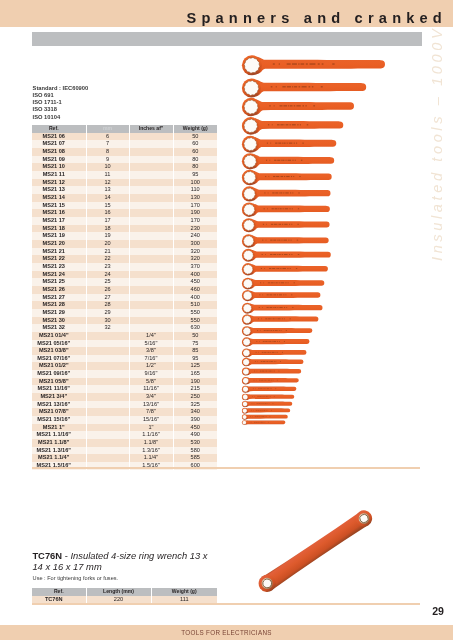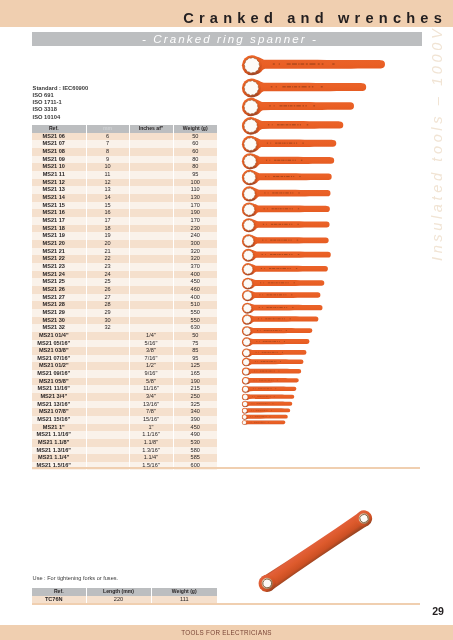--- a/index.html
+++ b/index.html
@@ -46,23 +46,22 @@
   .hr-mid{position:absolute;left:32px;top:467.3px;width:388px;height:1.9px;background:#f0cfb0;}
   
   #fan{position:absolute;left:228px;top:48px;width:180px;height:385px;}
   #bigwrench{position:absolute;left:238px;top:495px;width:160px;height:100px;}
 </style>
 </head>
 <body>
 
 <div class="page">
   <div class="hdr-band"></div>
-  <div class="hdr-title">Cranked and wrenches</div>
+  <div class="hdr-title">Spanners and cranked</div>
   <div class="sub-band"></div>
-  <div class="sub-title">- Cranked ring spanner -</div>
   <div class="side-text">Insulated tools – 1000V</div>
 
   <div class="std">
       <div>Standard : IEC60900</div>
       <div>ISO 691</div>
       <div>ISO 1711-1</div>
       <div>ISO 3318</div>
       <div>ISO 10104</div>
     </div>
 
@@ -340,20 +339,25 @@
         </tr>
         <tr class="odd">
           <td>MS21 1.5/16"</td>
           <td></td>
           <td>1.5/16"</td>
           <td>600</td>
         </tr>
       </tbody>
     </table>
 
+  <div class="prod2-title">
+    <b>TC76N</b>
+    <span>-</span>
+    <i>Insulated 4-size ring wrench 13 x 14 x 16 x 17 mm</i>
+  </div>
   <div class="use">Use : For tightening forks or fuses.</div>
   <table class="spec t2">
       <colgroup>
         <col class="c1">
         <col class="c2">
         <col class="c3">
       </colgroup>
       <tbody>
         <tr>
           <th>Ref.</th>

